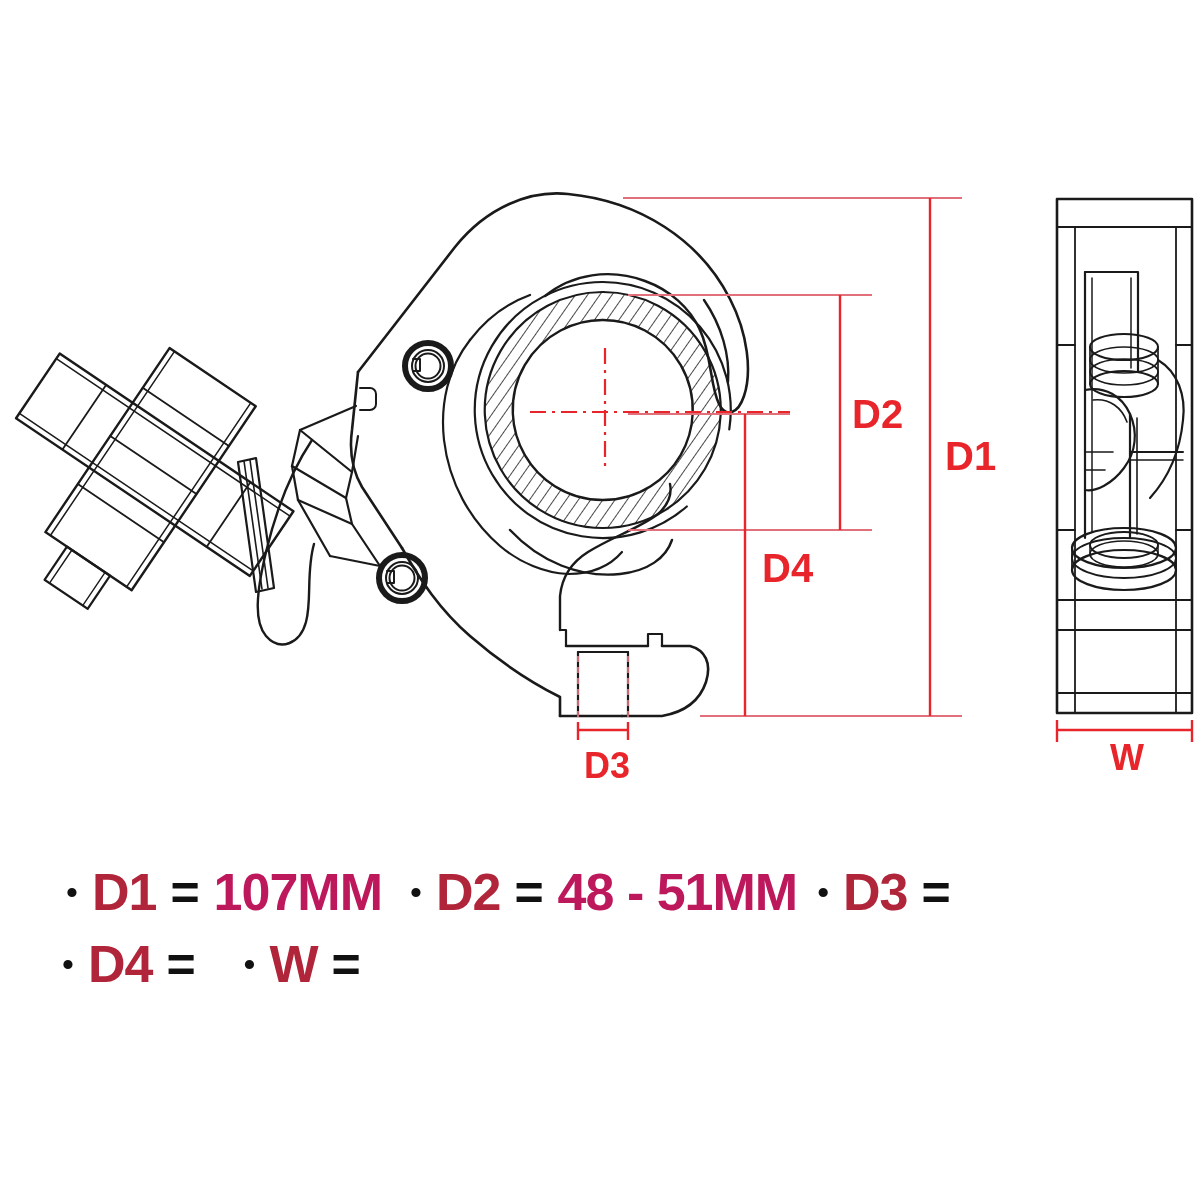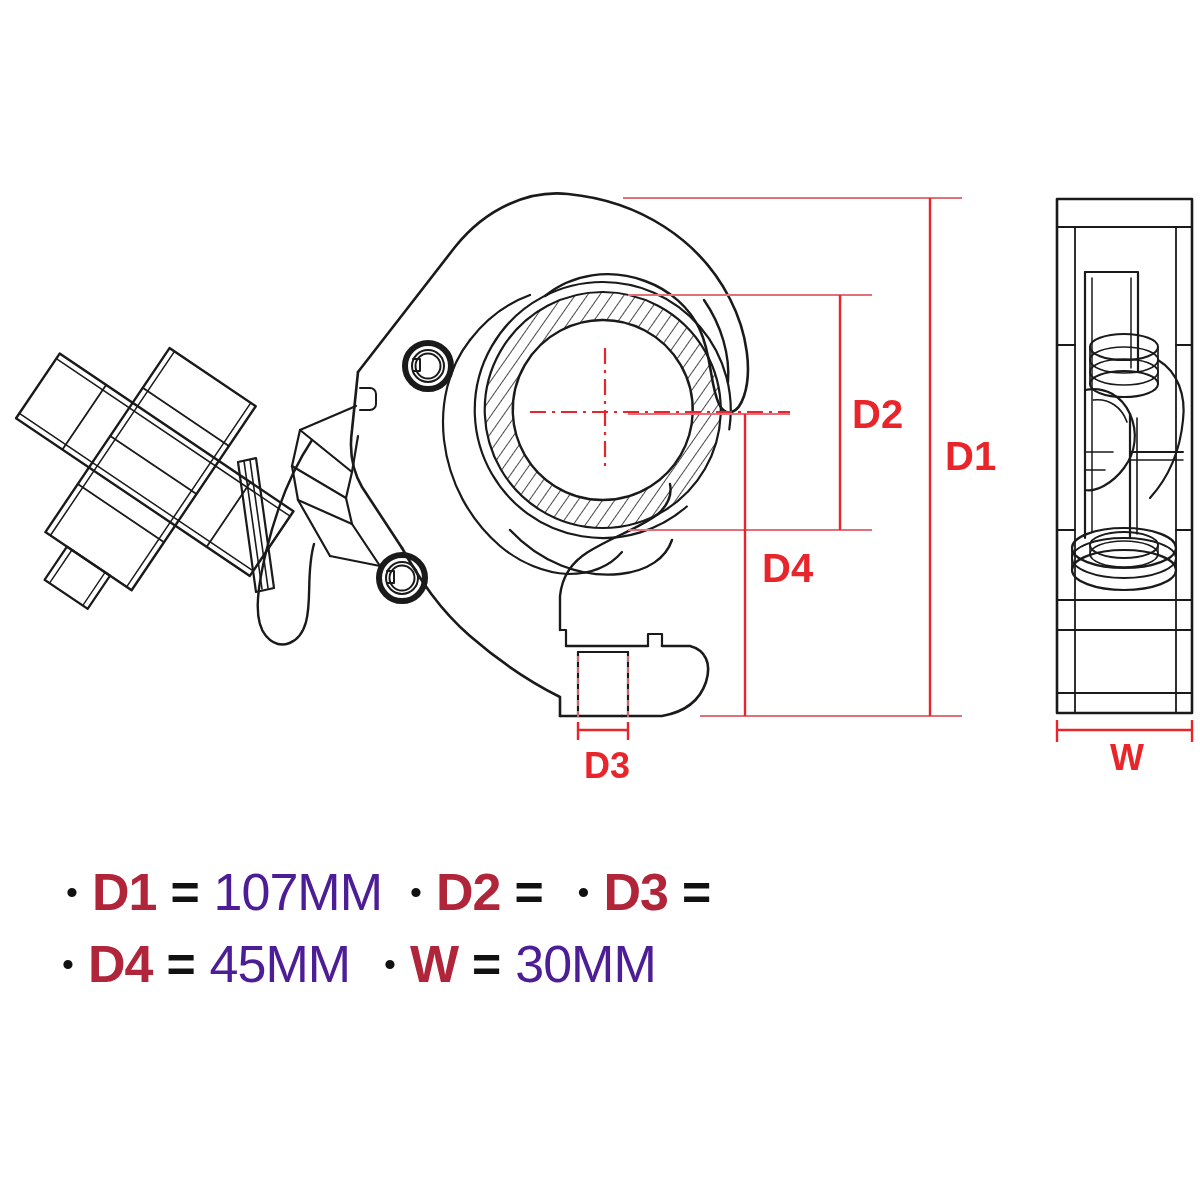--- a/index.html
+++ b/index.html
@@ -48,22 +48,22 @@
     letter-spacing:-1px;
   }
   .legend-item .eq{
     font-size:50px;
     font-weight:bold;
     color:#111111;
     margin:0 14px;
   }
   .legend-item .val{
     font-size:52px;
-    font-weight:normal;
-    color:#4c1d95;
+    font-weight:bold;
+    color:#be185d;
     letter-spacing:-1px;
   }
   .gap-a{width:28px;}
   .gap-b{width:20px;}
   .gap-d{width:34px;}
 </style>
 </head>
 <body>
 
 <div id="sheet">
@@ -343,46 +343,45 @@
         <span class="eq">=</span>
         <span class="val">107MM</span>
       </div>
 
       <div class="gap-a"></div>
 
       <div class="legend-item">
         <span class="bullet">•</span>
         <span class="code">D2</span>
         <span class="eq">=</span>
+        <span class="val">48 - 51MM</span>
       </div>
 
       <div class="gap-b"></div>
 
       <div class="legend-item">
         <span class="bullet">•</span>
         <span class="code">D3</span>
         <span class="eq">=</span>
       </div>
 
     </div>
 
     <div class="legend-row r2">
 
       <div class="legend-item">
         <span class="bullet">•</span>
         <span class="code">D4</span>
         <span class="eq">=</span>
-        <span class="val">45MM</span>
       </div>
 
       <div class="gap-d"></div>
 
       <div class="legend-item">
         <span class="bullet">•</span>
         <span class="code">W</span>
         <span class="eq">=</span>
-        <span class="val">30MM</span>
       </div>
 
     </div>
 
   </div>
 </div>
 
 </body></html>

